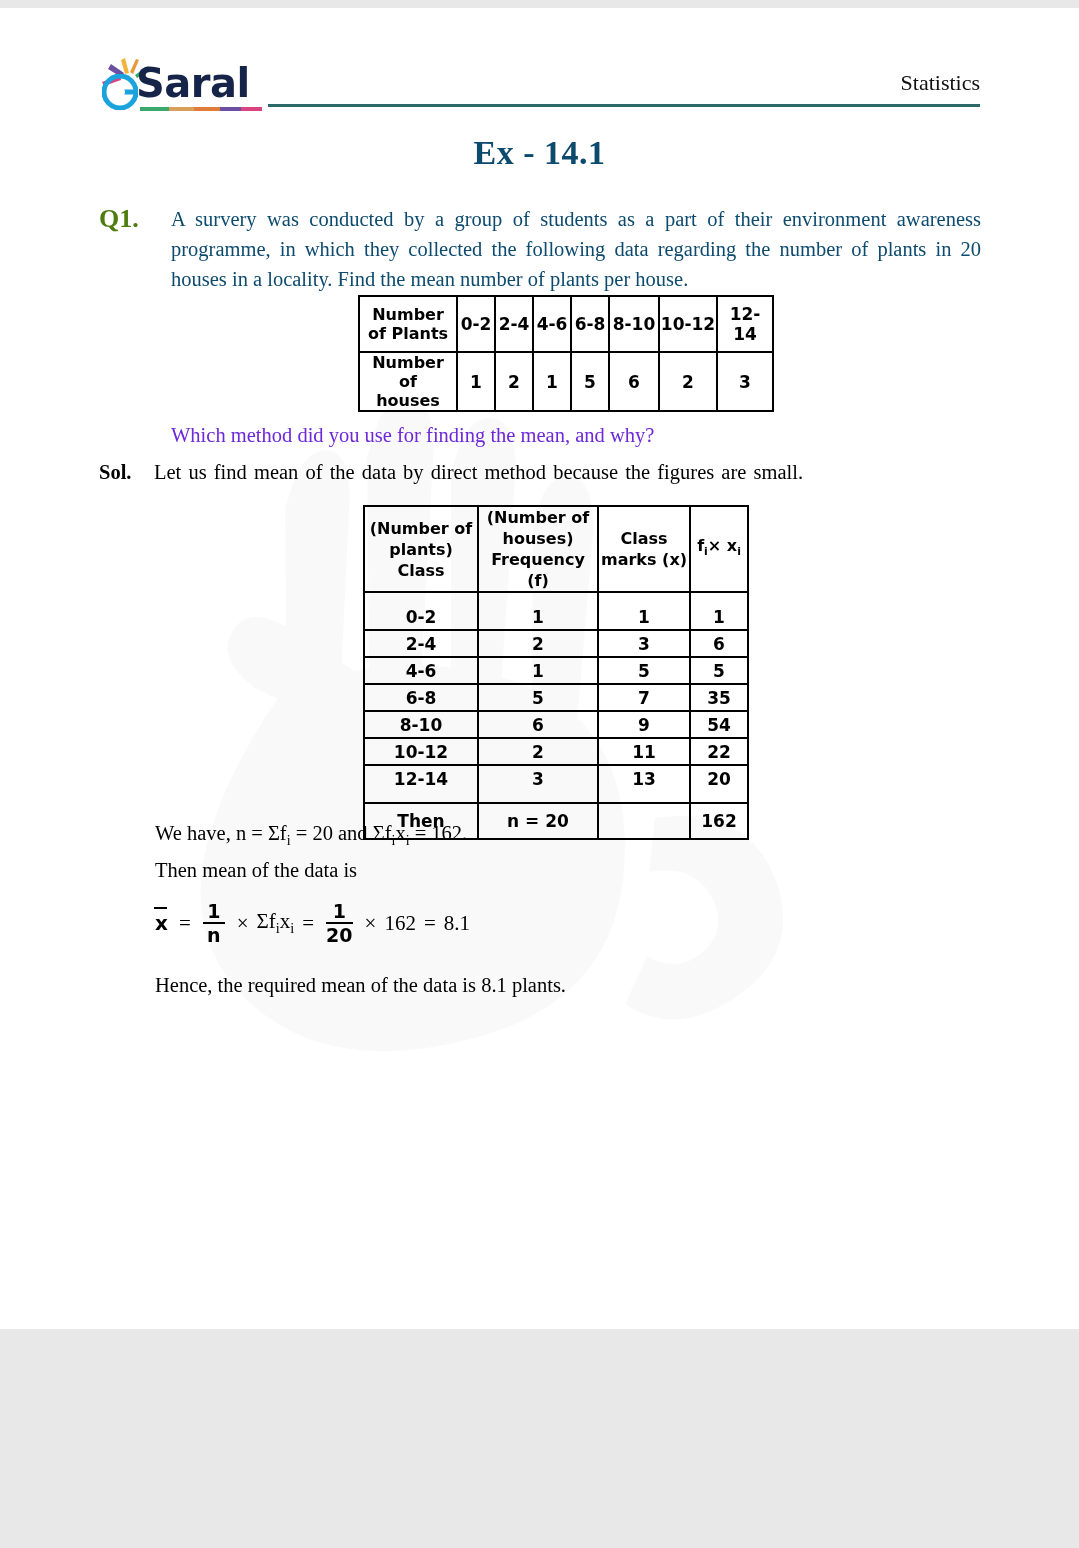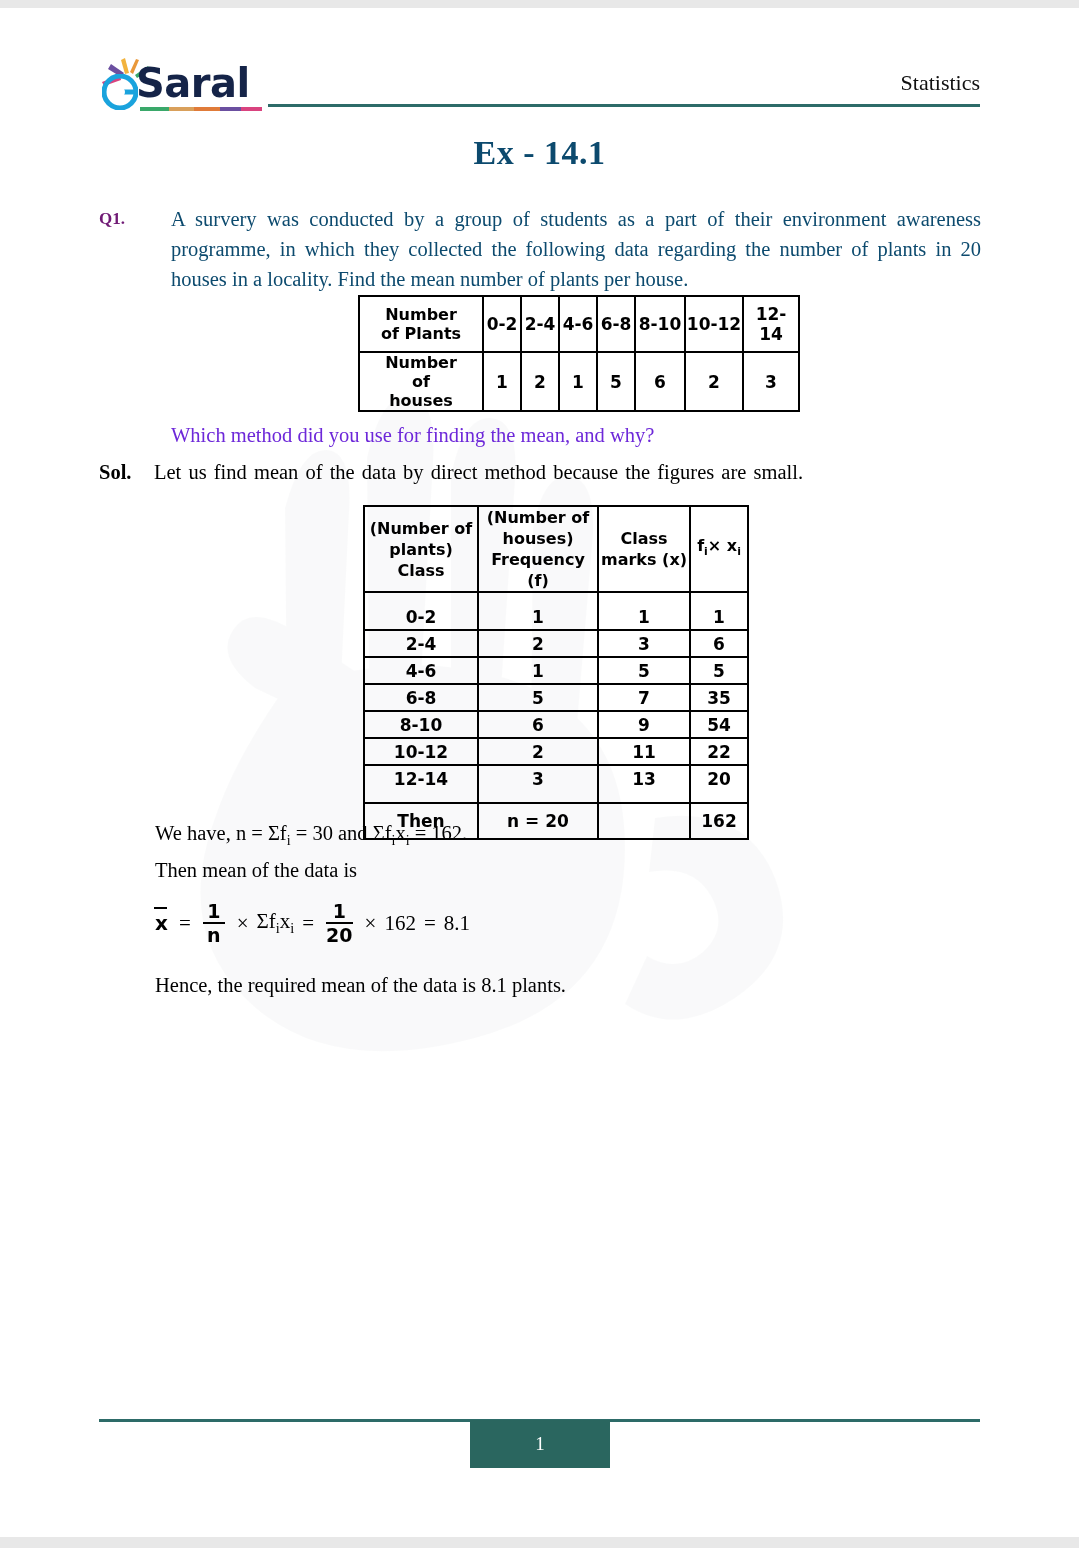--- a/index.html
+++ b/index.html
@@ -12,21 +12,21 @@
     height: 1548px;
     font-family: "Liberation Serif", "DejaVu Serif", serif;
     position: relative;
     overflow: hidden;
   }
   .page {
     position: absolute;
     left: 0;
     top: 8px;
     width: 1079px;
-    height: 1529px;
+    height: 1321px;
     background: #ffffff;
     overflow: hidden;
   }
 
   
   .watermark {
     position: absolute;
     left: 135px;
     top: 380px;
     width: 740px;
@@ -125,23 +125,23 @@
   .qblock {
     position: absolute;
     left: 99px;
     top: 196px;
     width: 882px;
   }
   .qrow { display: flex; }
   .qlabel {
     width: 72px;
     flex: none;
-    font-size: 17px;
-    font-weight: 700;
-    color: #701a75;
+    font-size: 26px;
+    font-weight: 700;
+    color: #4d7c0f;
     line-height: 30px;
   }
   .qtext {
     flex: 1;
     font-size: 20.5px;
     line-height: 30px;
     color: #0c4a6e;
     text-align: justify;
     text-justify: inter-word;
   }
@@ -194,21 +194,21 @@
     top: 287px;
   }
   .tbl1 td {
     font-size: 17px;
     height: 54px;
   }
   .tbl1 .rowhead {
     width: 82px;
     font-size: 16px;
     line-height: 19px;
-    padding: 0 20px;
+    padding: 0 7px;
   }
   .tbl1 .c0 { width: 36px; }
   .tbl1 .c1 { width: 36px; }
   .tbl1 .c2 { width: 36px; }
   .tbl1 .c3 { width: 36px; }
   .tbl1 .c4 { width: 48px; }
   .tbl1 .c5 { width: 56px; }
   .tbl1 .c6 { width: 54px; }
 
   
@@ -480,21 +480,21 @@
           <tr class="totalrow">
             <td>Then</td>
             <td>n = 20</td>
             <td></td>
             <td>162</td>
           </tr>
         </tbody>
       </table>
     </div>
 
-    <div class="res res-have"><span>We have, n = Σf</span><span class="sub">i</span><span> = 30 and Σf</span><span class="sub">i</span><span>x</span><span class="sub">i</span><span> = 162.</span></div>
+    <div class="res res-have"><span>We have, n = Σf</span><span class="sub">i</span><span> = 20 and Σf</span><span class="sub">i</span><span>x</span><span class="sub">i</span><span> = 162.</span></div>
 
     <div class="res res-then">Then mean of the data is</div>
 
     <div class="formula">
       <span class="xbar"><span class="bar"></span><span>x</span></span>
       <span class="op">=</span>
       <span class="frac">
         <span class="num">1</span>
         <span class="fbar"></span>
         <span class="den">n</span>

